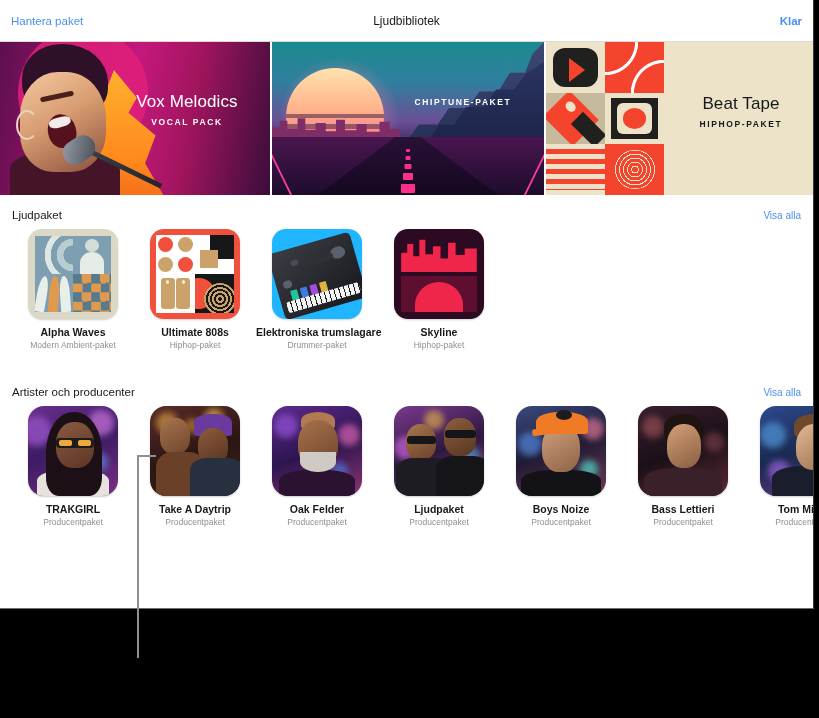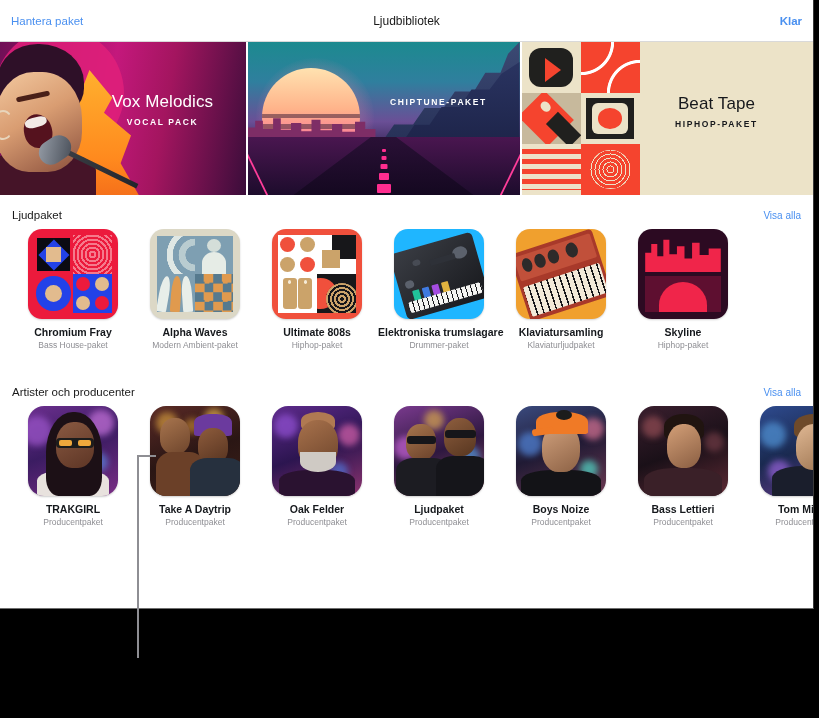--- a/index.html
+++ b/index.html
@@ -34,21 +34,21 @@
   .nav-title {
     position: absolute; left: 50%; top: 50%; transform: translate(-50%,-50%);
     font-size: 12px; color: #1a1a1a; white-space: nowrap;
   }
   .nav-right {
     position: absolute; right: 11px; top: 50%; transform: translateY(-50%);
     font-size: 11.5px; color: #4a90f0; font-weight: bold; white-space: nowrap; cursor: pointer;
   }
 
   
-  .hero-row { position: relative; display: flex; height: 153px; width: 100%; overflow: hidden; justify-content: center; }
+  .hero-row { position: relative; display: flex; height: 153px; width: 100%; overflow: hidden; }
   .hero { position: relative; overflow: hidden; flex: 0 0 auto; height: 153px; }
   .hero-1 { width: 270px; }
   .hero-2 { width: 272px; margin-left: 2px; }
   .hero-3 { width: 316px; margin-left: 2px; }
   .hero-text { position: absolute; z-index: 6; text-align: center; }
   .hero-title { font-size: 17px; font-weight: normal; letter-spacing: .1px; }
   .hero-sub { font-size: 8.5px; font-weight: bold; letter-spacing: 1.6px; margin-top: 5px; }
   .light .hero-title, .light .hero-sub { color: #ffffff; }
   .dark .hero-title, .dark .hero-sub { color: #16181c; }
 
@@ -336,48 +336,20 @@
       </div>
     </div>
 
     <div class="section-head" style="margin-top:6px;">
       <div class="section-title">Ljudpaket</div>
       <div class="see-all">Visa alla</div>
     </div>
 
     <div class="tile-row">
 
-      <div class="tile">
-        <div class="tile-art cf">
-          <div class="g2">
-            <div class="cell">
-                <div class="sq-blk"></div>
-                <div class="sq-blue"></div>
-                <div class="sq-tan"></div>
-              </div>
-            <div class="cell">
-                <div class="rings"></div>
-              </div>
-            <div class="cell">
-                <div class="circ-blue"></div>
-                <div class="circ-tan"></div>
-              </div>
-            <div class="cell">
-                <div class="quad">
-                  <i style="background:#ec1a3c"></i>
-                  <i style="background:#e2bb8e"></i>
-                  <i style="background:#e2bb8e"></i>
-                  <i style="background:#ec1a3c"></i>
-                </div>
-              </div>
-          </div>
-        </div>
-        <div class="tile-name">Chromium Fray</div>
-        <div class="tile-sub">Bass House-paket</div>
-      </div>
 
       <div class="tile">
         <div class="tile-art aw">
           <div class="inner">
             <div class="q arcs"></div>
             <div class="q dome"></div>
             <div class="q blades">
               <i style="left:6%;transform:rotate(10deg);"></i>
               <i style="left:36%;transform:rotate(4deg);background:#e09a4e;"></i>
               <i style="left:66%;transform:rotate(-4deg);"></i>
@@ -432,34 +404,20 @@
             <i class="led" style="left:38%;top:60%;width:8%;height:20%;background:#a44ce0;"></i>
             <i class="led" style="left:50%;top:60%;width:8%;height:20%;background:#e0b33f;"></i>
             <i class="led" style="left:44%;top:24%;width:30%;height:8%;background:#2e3138;"></i>
             <div class="keys"></div>
           </div>
         </div>
         <div class="tile-name">Elektroniska trumslagare</div>
         <div class="tile-sub">Drummer-paket</div>
       </div>
 
-      <div class="tile">
-        <div class="tile-art ks">
-          <div class="synth">
-            <div class="panel"></div>
-            <i class="kn" style="left:10%;top:12%;width:12%;height:20%;"></i>
-            <i class="kn" style="left:26%;top:12%;width:12%;height:20%;"></i>
-            <i class="kn" style="left:42%;top:12%;width:12%;height:20%;"></i>
-            <i class="kn" style="left:64%;top:10%;width:14%;height:22%;"></i>
-            <div class="kb"></div>
-          </div>
-        </div>
-        <div class="tile-name">Klaviatursamling</div>
-        <div class="tile-sub">Klaviaturljudpaket</div>
-      </div>
 
       <div class="tile">
         <div class="tile-art sk">
           <div class="top"></div>
           <div class="arc"></div>
 
         </div>
         <div class="tile-name">Skyline</div>
         <div class="tile-sub">Hiphop-paket</div>
       </div>

